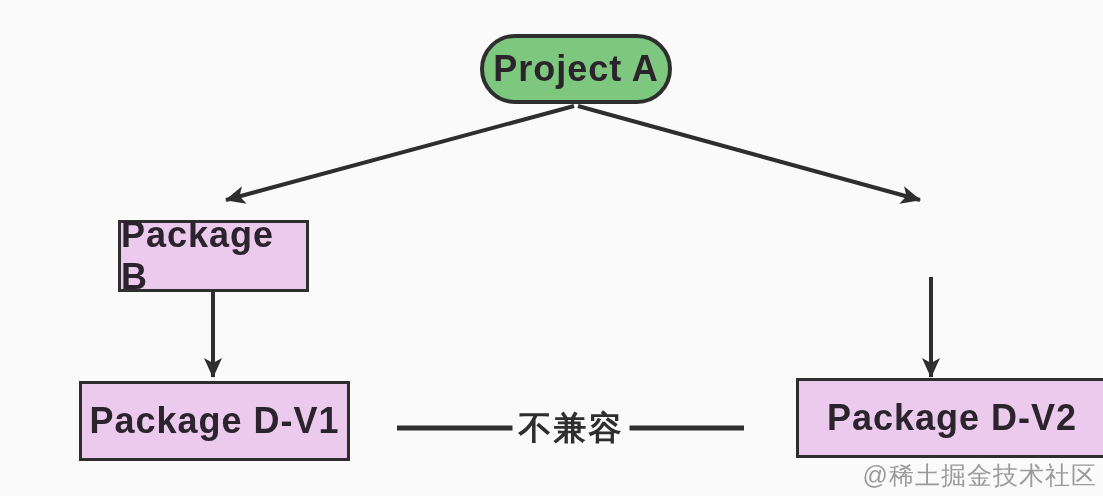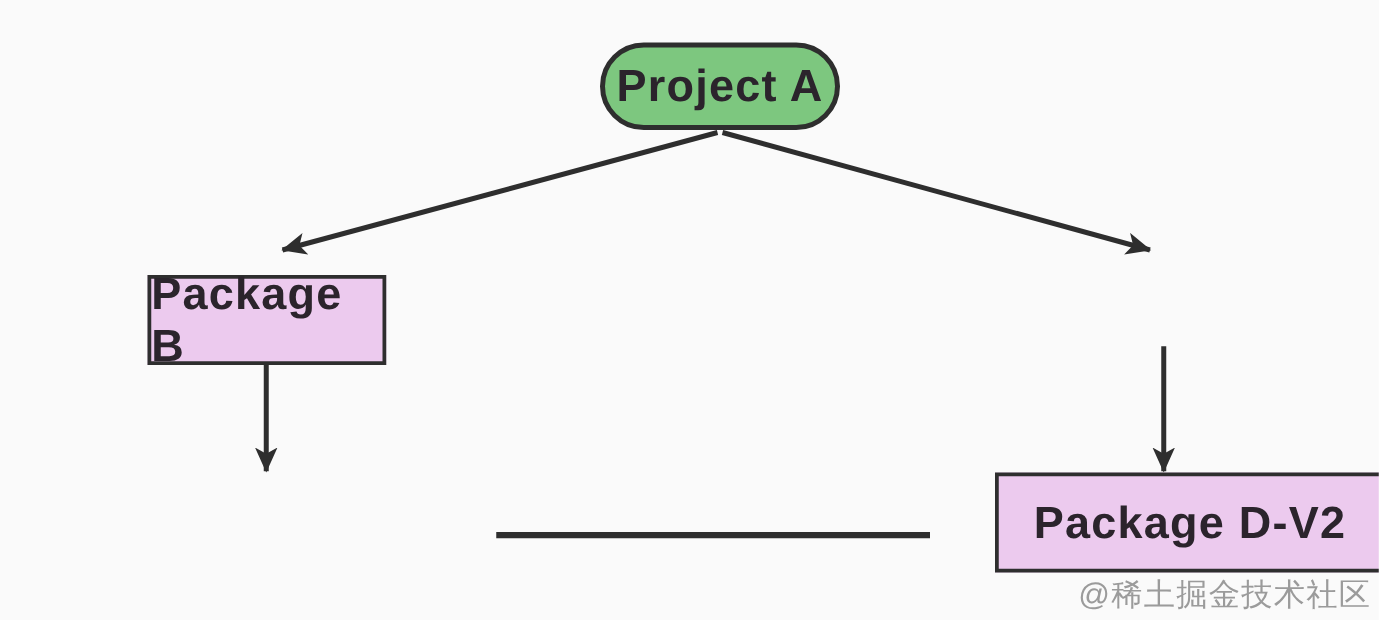--- a/index.html
+++ b/index.html
@@ -68,21 +68,25 @@
 
   <div class="node node-project">
     <span>Project A</span>
   </div>
 
   <div class="node node-pkg node-pkg-b">
     <span>Package B</span>
   </div>
 
 
+  <div class="node node-pkg node-pkg-d1">
+    <span>Package D-V1</span>
+  </div>
 
   <div class="node node-pkg node-pkg-d2">
     <span>Package D-V2</span>
   </div>
 
+  <div class="edge-label">不兼容</div>
 
   <div class="watermark">@稀土掘金技术社区</div>
 
 </div>
 
 </body></html>

